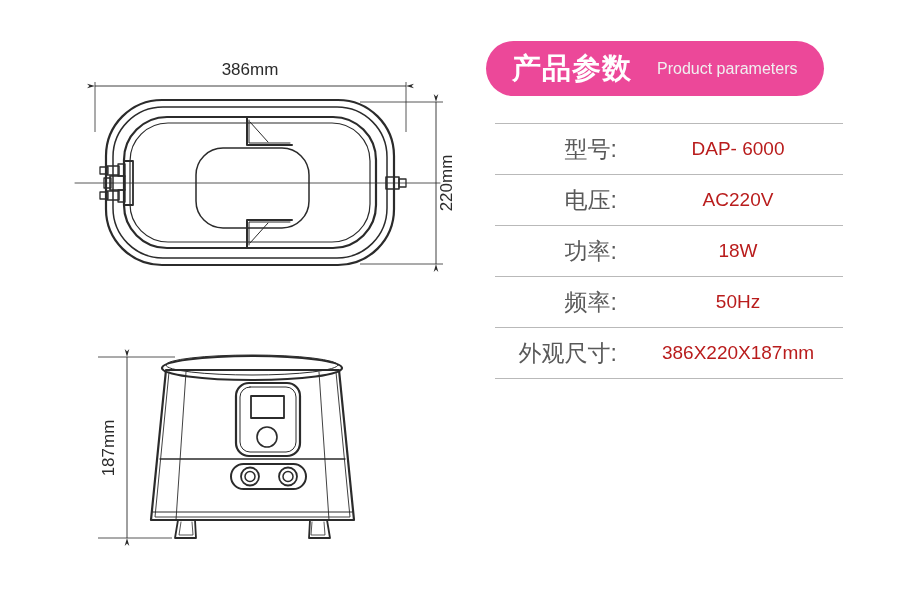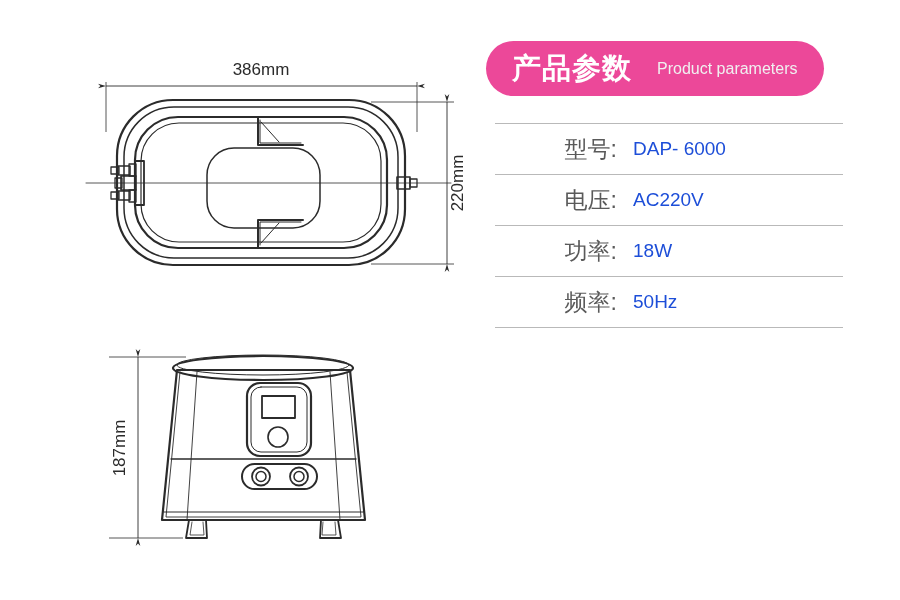--- a/index.html
+++ b/index.html
@@ -15,21 +15,21 @@
     position: relative;
     width: 900px;
     height: 600px;
     background: #ffffff;
     overflow: hidden;
   }
 
   
   #drawings {
     position: absolute;
-    left: 11px;
+    left: 0;
     top: 0;
     width: 470px;
     height: 600px;
   }
   #drawings svg {
     display: block;
   }
 
   
   #spec-panel {
@@ -90,24 +90,24 @@
     border-bottom: 1px solid #b9b9b9;
   }
   #spec-table td.label {
     width: 122px;
     text-align: right;
     padding-right: 7px;
     font-size: 23px;
     color: #5a5a5a;
   }
   #spec-table td.value {
-    text-align: left;
+    text-align: center;
     padding-left: 9px;
     font-size: 19px;
-    color: #1d4ed8;
+    color: #b91c1c;
   }
 </style>
 </head>
 <body>
 
 <div id="page">
 
   <div id="drawings">
     <svg width="470" height="600" viewBox="0 0 470 600">
       <defs>
@@ -237,17 +237,21 @@
             <td class="value">AC220V</td>
           </tr>
           <tr>
             <td class="label">功率:</td>
             <td class="value">18W</td>
           </tr>
           <tr>
             <td class="label">频率:</td>
             <td class="value">50Hz</td>
           </tr>
+          <tr>
+            <td class="label">外观尺寸:</td>
+            <td class="value">386X220X187mm</td>
+          </tr>
         </tbody>
     </table>
 
   </div>
 </div>
 
 </body></html>

